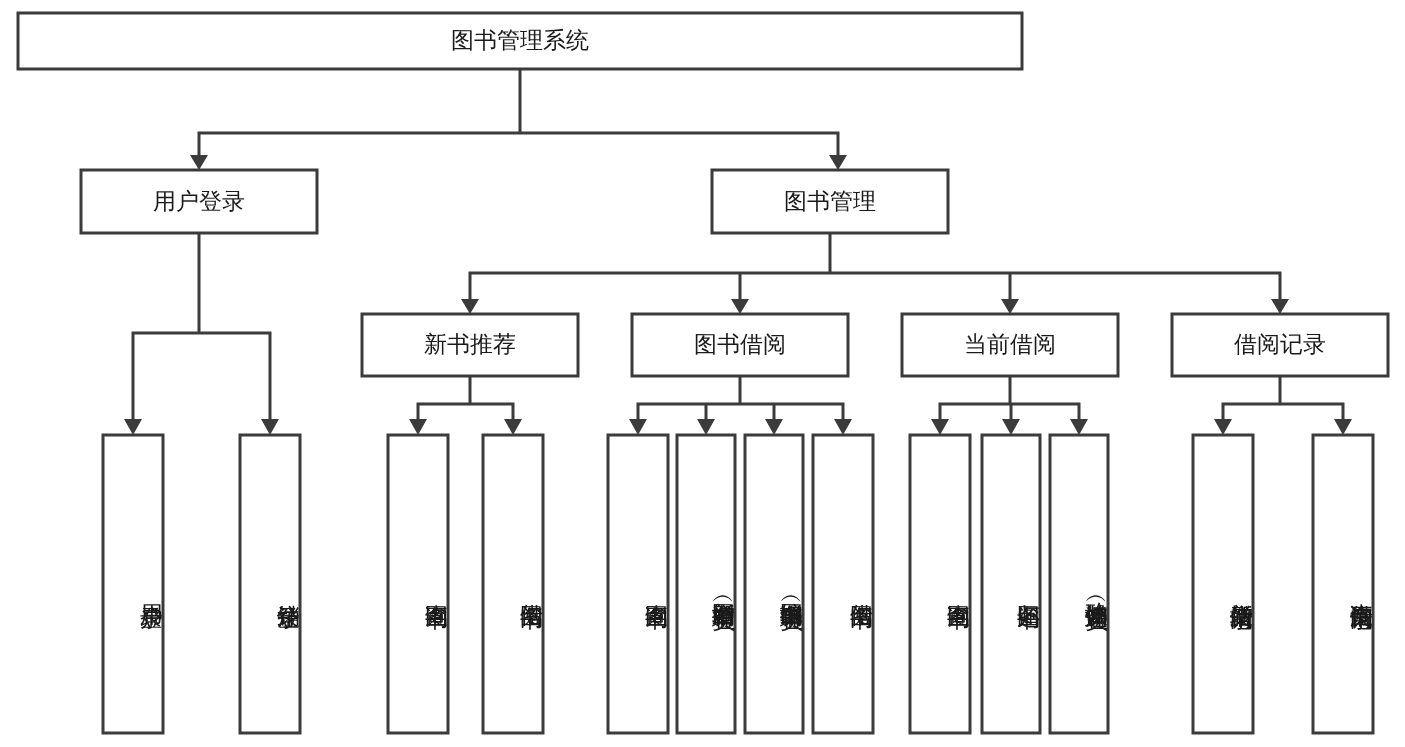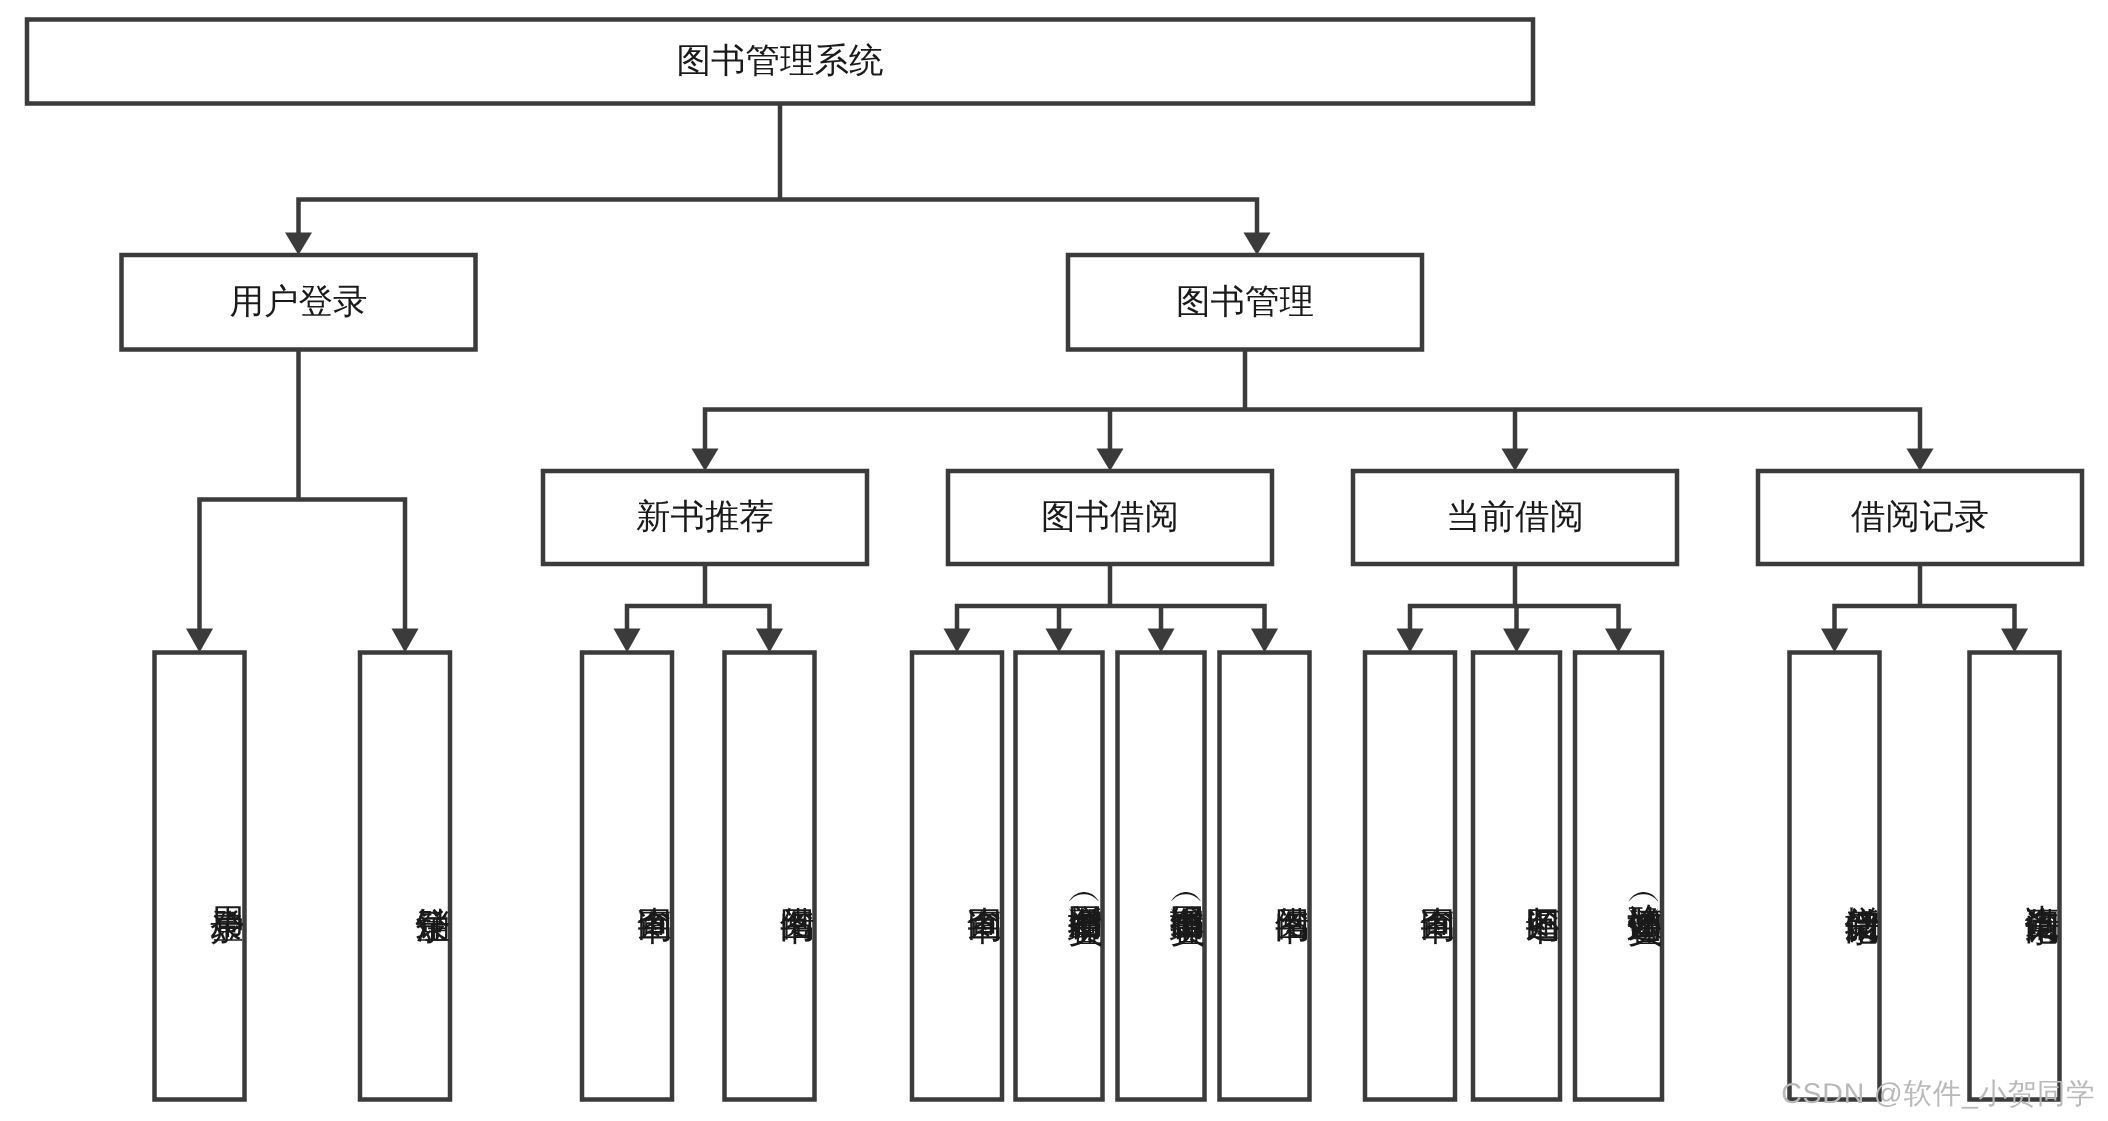--- a/index.html
+++ b/index.html
@@ -169,15 +169,14 @@
       <div class="vlabel" style="left: 677px; top: 449px; width: 58px; height: 278px;">新增图书（管理员）</div>
       <div class="vlabel" style="left: 745px; top: 449px; width: 58px; height: 278px;">编辑图书（管理员）</div>
       <div class="vlabel" style="left: 813px; top: 449px; width: 60px; height: 278px;">借阅图书</div>
       <div class="vlabel" style="left: 910px; top: 449px; width: 60px; height: 278px;">查询图书</div>
       <div class="vlabel" style="left: 982px; top: 449px; width: 58px; height: 278px;">归还图书</div>
       <div class="vlabel" style="left: 1050px; top: 449px; width: 58px; height: 278px;">确认归还（管理员）</div>
       <div class="vlabel" style="left: 1193px; top: 449px; width: 60px; height: 278px;">新增借阅记录</div>
       <div class="vlabel" style="left: 1313px; top: 449px; width: 60px; height: 278px;">查询借阅记录</div>
     </div>
 
-  <div class="watermark">CSDN @软件_小贺同学</div>
 
 </div>
 
 </body></html>

